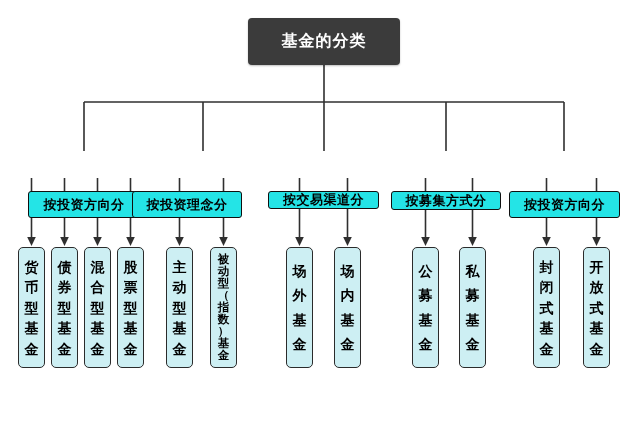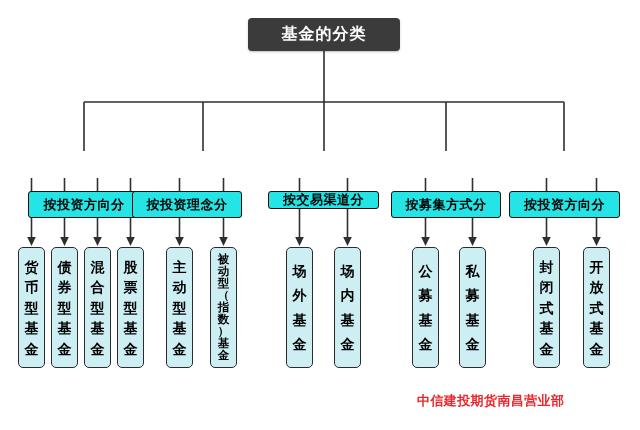--- a/index.html
+++ b/index.html
@@ -71,21 +71,21 @@
       <polygon points="421.2,237 429.8,237 425.5,246" fill="#2f2f2f"></polygon>
       <line x1="472.5" y1="178" x2="472.5" y2="237.5" stroke="#2f2f2f" stroke-width="1.6"></line>
       <polygon points="468.2,237 476.8,237 472.5,246" fill="#2f2f2f"></polygon>
       <line x1="564" y1="102" x2="564" y2="151" stroke="#2f2f2f" stroke-width="1.6"></line>
       <line x1="546.5" y1="178" x2="546.5" y2="237.5" stroke="#2f2f2f" stroke-width="1.6"></line>
       <polygon points="542.2,237 550.8,237 546.5,246" fill="#2f2f2f"></polygon>
       <line x1="596.5" y1="178" x2="596.5" y2="237.5" stroke="#2f2f2f" stroke-width="1.6"></line>
       <polygon points="592.2,237 600.8,237 596.5,246" fill="#2f2f2f"></polygon>
     </svg>
 
-  <div class="root-node" id="rootNode" style="left: 248px; top: 18px; width: 152px; height: 33px;">
+  <div class="root-node" id="rootNode" style="left: 248px; top: 18px; width: 152px; height: 47px;">
     <span>基金的分类</span>
   </div>
 
   <div id="nodes">
       <div class="cat-node" style="left: 28px; top: 151px; width: 112px; height: 27px;">
         <span>按投资方向分</span>
       </div>
       <div class="leaf-node" style="left: 18px; top: 247px; width: 27px; height: 121px;">
         <span>货</span>
         <span>币</span>
@@ -143,21 +143,21 @@
         <span>外</span>
         <span>基</span>
         <span>金</span>
       </div>
       <div class="leaf-node" style="left: 334px; top: 247px; width: 27px; height: 121px;">
         <span>场</span>
         <span>内</span>
         <span>基</span>
         <span>金</span>
       </div>
-      <div class="cat-node" style="left: 391px; top: 151px; width: 110px; height: 27px;">
+      <div class="cat-node" style="left: 391px; top: 151px; width: 110px; height: 19px;">
         <span>按募集方式分</span>
       </div>
       <div class="leaf-node" style="left: 412px; top: 247px; width: 27px; height: 121px;">
         <span>公</span>
         <span>募</span>
         <span>基</span>
         <span>金</span>
       </div>
       <div class="leaf-node" style="left: 459px; top: 247px; width: 27px; height: 121px;">
         <span>私</span>
@@ -177,14 +177,13 @@
       </div>
       <div class="leaf-node" style="left: 583px; top: 247px; width: 27px; height: 121px;">
         <span>开</span>
         <span>放</span>
         <span>式</span>
         <span>基</span>
         <span>金</span>
       </div>
     </div>
 
-  <div class="watermark" id="wm" style="left: 417px; top: 392px;">中信建投期货南昌营业部</div>
 </div>
 
 </body></html>

